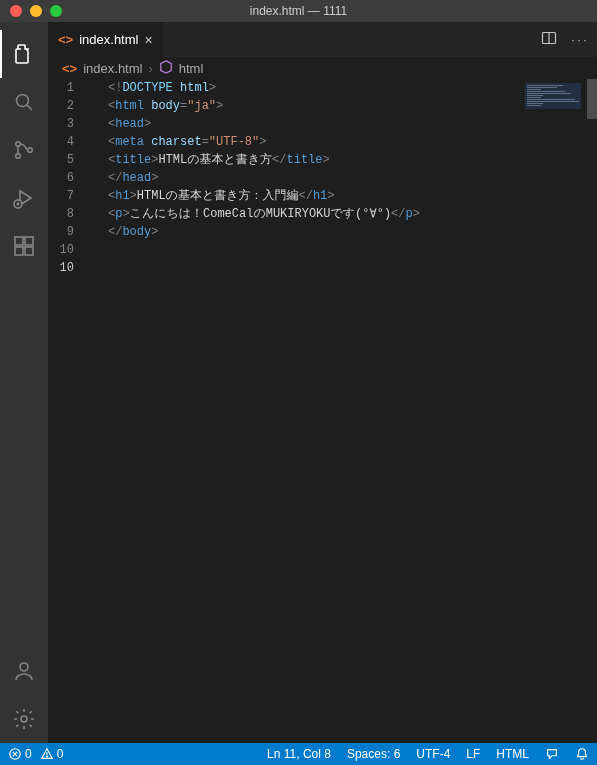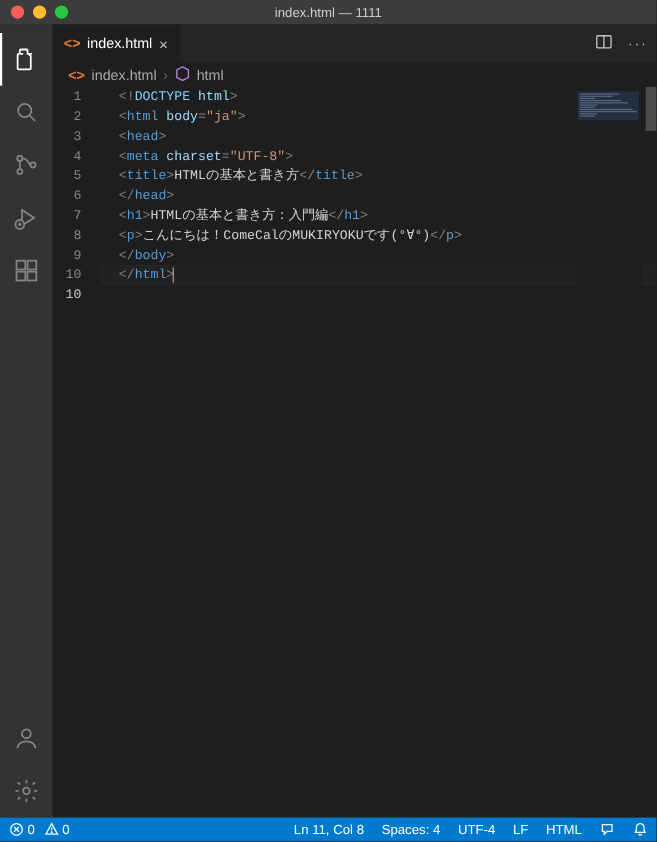--- a/index.html
+++ b/index.html
@@ -371,21 +371,20 @@
       <div class="codecol" id="code">
           <div class="line"><span class="punc">&lt;!</span><span class="doctype-kw">DOCTYPE</span><span class="txt"> </span><span class="attr">html</span><span class="punc">&gt;</span></div>
           <div class="line"><span class="punc">&lt;</span><span class="tagn">html</span><span class="txt"> </span><span class="attr">body</span><span class="punc">=</span><span class="str">"ja"</span><span class="punc">&gt;</span></div>
           <div class="line"><span class="punc">&lt;</span><span class="tagn">head</span><span class="punc">&gt;</span></div>
           <div class="line"><span class="punc">&lt;</span><span class="tagn">meta</span><span class="txt"> </span><span class="attr">charset</span><span class="punc">=</span><span class="str">"UTF-8"</span><span class="punc">&gt;</span></div>
           <div class="line"><span class="punc">&lt;</span><span class="tagn">title</span><span class="punc">&gt;</span><span class="txt">HTMLの基本と書き方</span><span class="punc">&lt;/</span><span class="tagn">title</span><span class="punc">&gt;</span></div>
           <div class="line"><span class="punc">&lt;/</span><span class="tagn">head</span><span class="punc">&gt;</span></div>
           <div class="line"><span class="punc">&lt;</span><span class="tagn">h1</span><span class="punc">&gt;</span><span class="txt">HTMLの基本と書き方：入門編</span><span class="punc">&lt;/</span><span class="tagn">h1</span><span class="punc">&gt;</span></div>
           <div class="line"><span class="punc">&lt;</span><span class="tagn">p</span><span class="punc">&gt;</span><span class="txt">こんにちは！ComeCalのMUKIRYOKUです(°∀°)</span><span class="punc">&lt;/</span><span class="tagn">p</span><span class="punc">&gt;</span></div>
           <div class="line"><span class="punc">&lt;/</span><span class="tagn">body</span><span class="punc">&gt;</span></div>
-          <div class="line current"><span class="punc">&lt;/</span><span class="tagn">html</span><span class="punc">&gt;</span><span class="cursor"></span></div>
         </div>
 
       <div class="minimap">
         <div class="mm-region"></div>
         <div class="mm-line" style="top:6px; left:4px; width:36px;"></div>
         <div class="mm-line" style="top:8px; left:4px; width:30px;"></div>
         <div class="mm-line" style="top:10px; left:4px; width:14px;"></div>
         <div class="mm-line" style="top:12px; left:4px; width:38px;"></div>
         <div class="mm-line" style="top:14px; left:4px; width:44px;"></div>
         <div class="mm-line" style="top:16px; left:4px; width:16px;"></div>
@@ -417,21 +416,21 @@
       <svg viewBox="0 0 16 16" fill="none" stroke="currentColor" stroke-width="1.3">
           <path d="M8 2 L14 13 L2 13 Z"></path>
           <line x1="8" y1="6" x2="8" y2="9"></line>
           <circle cx="8" cy="11" r="0.5" fill="currentColor"></circle>
         </svg>
       <span>0</span>
     </span>
   </div>
   <div class="right">
     <span class="status-item">Ln 11, Col 8</span>
-    <span class="status-item">Spaces: 4</span>
+    <span class="status-item">Spaces: 6</span>
     <span class="status-item">UTF-4</span>
     <span class="status-item">LF</span>
     <span class="status-item">HTML</span>
     <span class="status-item">
       <svg viewBox="0 0 16 16" fill="none" stroke="currentColor" stroke-width="1.3">
           <path d="M3 3 H13 V10 H8 L5 13 V10 H3 Z"></path>
         </svg>
     </span>
     <span class="status-item">
       <svg viewBox="0 0 16 16" fill="none" stroke="currentColor" stroke-width="1.3">

